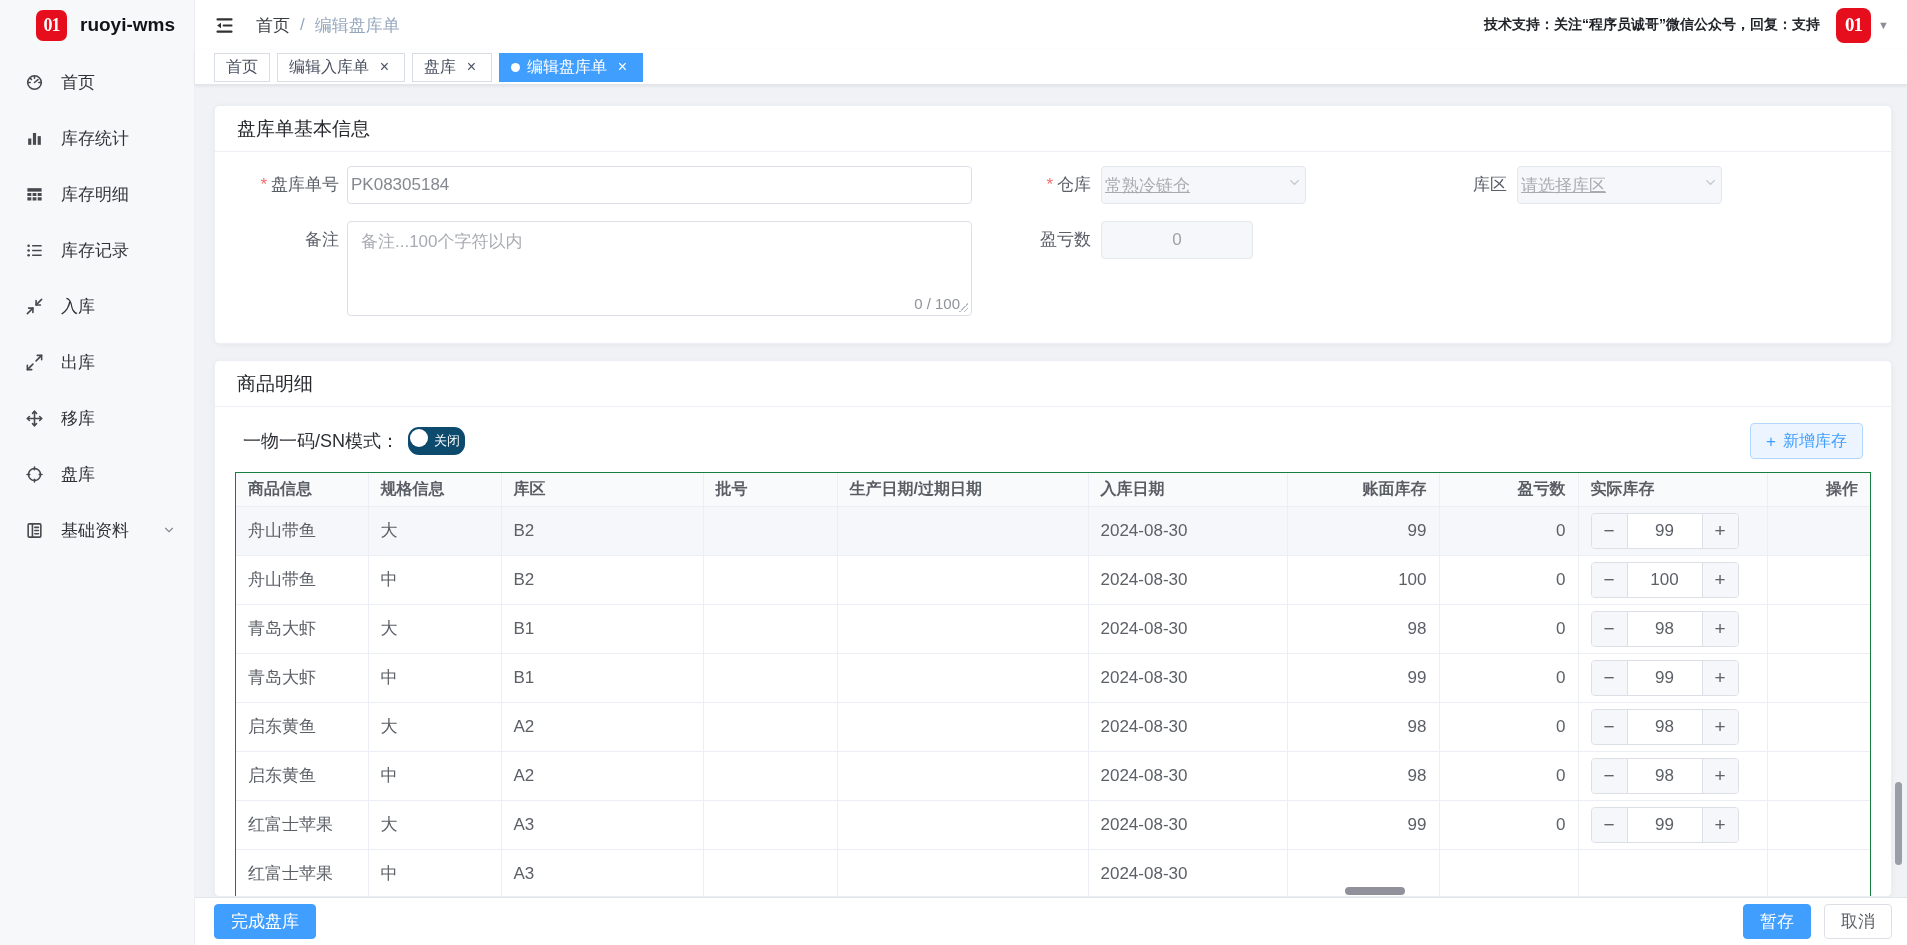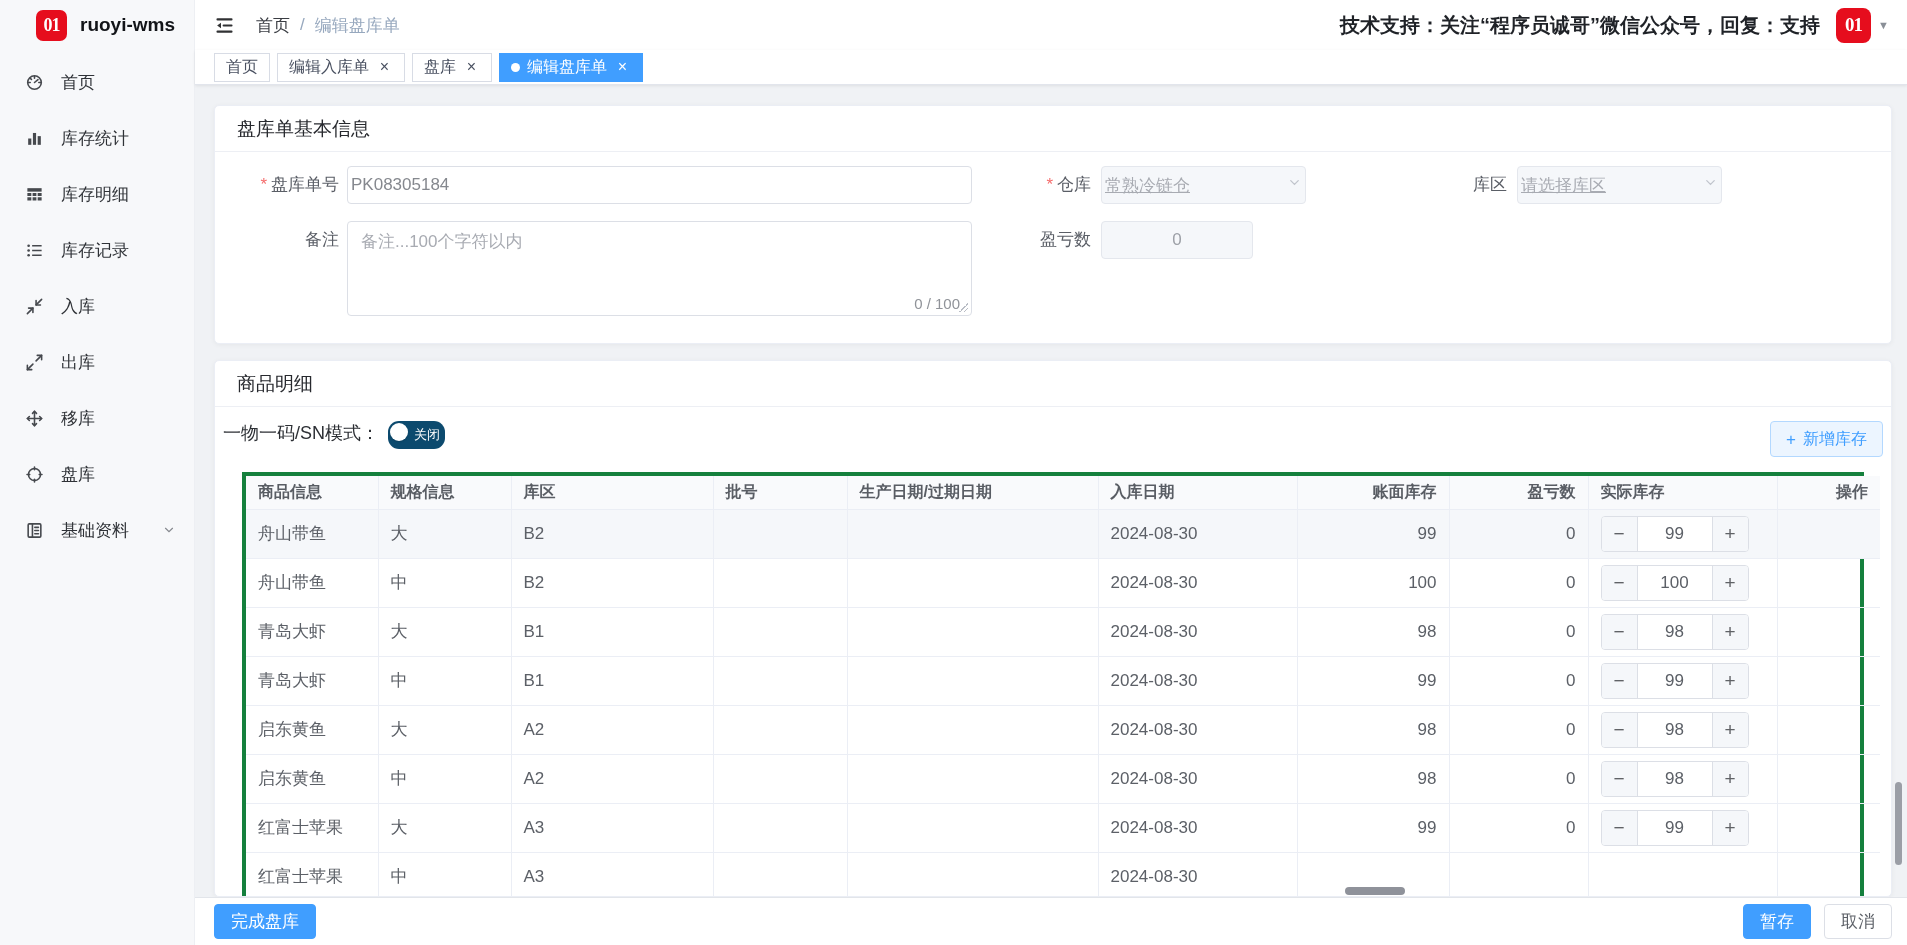--- a/index.html
+++ b/index.html
@@ -24,21 +24,21 @@
 
   .navbar { height:50px; background:#fff; display:flex; align-items:center; padding:0 18px 0 17px; }
   .hamburger { width:24px; height:24px; cursor:pointer; display:flex; align-items:center; justify-content:center; }
   .hamburger svg { width:21px; height:21px; stroke:#303133; stroke-width:2.4; stroke-linecap:round; }
   .hamburger svg .f { fill:#303133; stroke:none; }
   .breadcrumb { margin-left:20px; font-size:17px; display:flex; align-items:center; }
   .bc-home { color:#3a3d43; cursor:pointer; }
   .bc-sep { color:#97a8be; margin:0 10px; }
   .bc-current { color:#97a8be; }
   .nav-right { margin-left:auto; display:flex; align-items:center; }
-  .support-text { font-size:20px; font-weight:bold; color:#1f2227; }
+  .support-text { font-size:14px; font-weight:bold; color:#1f2227; }
   .avatar { width:35px; height:35px; border-radius:8px; background:#e60d1d; color:#fff; display:flex; align-items:center; justify-content:center; font-family:"Liberation Serif","DejaVu Serif",serif; font-weight:bold; font-size:19px; letter-spacing:-1px; margin-left:16px; cursor:pointer; }
   .caret-down { margin-left:7px; color:#8a8f97; font-size:11px; cursor:pointer; }
 
   .tags-bar { height:35px; background:#fff; border-bottom:1px solid #e2e5ec; box-shadow:0 1px 3px rgba(0,0,0,.08); display:flex; align-items:center; padding:0 19px; gap:7px; position:relative; z-index:3; }
   .tag { height:29px; padding:0 11px; display:inline-flex; align-items:center; gap:7px; background:#fff; border:1px solid #d8dce5; color:#495060; font-size:16px; cursor:pointer; white-space:nowrap; }
   .tag .dot { width:9px; height:9px; border-radius:50%; background:#fff; }
   .tag .tag-close { font-size:16px; line-height:1; color:inherit; border-radius:50%; width:17px; height:17px; display:flex; align-items:center; justify-content:center; }
   .tag.active { background:#409eff; border-color:#409eff; color:#fff; }
 
   .content { flex:1; padding:20px 15px 0 19px; overflow:hidden; position:relative; }
@@ -62,29 +62,29 @@
   .select { width:205px; background:#f5f7fa; border-color:#e4e7ed; color:#a8abb2; justify-content:space-between; cursor:not-allowed;text-decoration:underline; }
   .select .sel-chevron svg { width:15px; height:15px; stroke:#c0c4cc; fill:none; stroke-width:2; stroke-linecap:round; }
   .num-disabled { width:152px; background:#f5f7fa; border-color:#e4e7ed; color:#9da0a7; justify-content:center; cursor:not-allowed; }
   .textarea { width:625px; height:95px; border:1px solid #dcdfe6; border-radius:4px; background:#fff; position:relative; }
   .textarea .ph { display:block; padding:8px 13px; font-size:17px; color:#a8abb2; }
   .textarea .counter { position:absolute; right:11px; bottom:3px; font-size:15px; color:#909399; background:#fff; }
   .textarea::after { content:""; position:absolute; right:3px; bottom:3px; width:10px; height:10px;
     background:linear-gradient(135deg, transparent 0 55%, #b9bdc5 55% 62%, transparent 62% 76%, #b9bdc5 76% 83%, transparent 83%); }
 
   
-  .toolbar { display:flex; align-items:flex-start; margin:14px 8px 0; height:40px; }
+  .toolbar { display:flex; align-items:center; margin:14px 28px 0; height:40px; }
   .sn-label { font-size:18px; color:#2c2f34; }
   .switch { margin-left:9px; width:57px; height:28px; border-radius:11px; background:#0c4a6e; position:relative; display:inline-flex; align-items:center; cursor:not-allowed; }
   .switch .knob { position:absolute; left:2px; top:2px; width:18px; height:18px; border-radius:50%; background:#fff; box-shadow:0 1px 2px rgba(0,0,0,.12); }
   .switch .sw-text { margin-left:26px; font-size:13px; color:#fff; }
   .add-btn { margin-left:auto; height:36px; padding:0 15px; background:#ecf5ff; border:1px solid #b3d8ff; border-radius:4px; color:#409eff; font-size:16px; display:flex; align-items:center; gap:7px; cursor:pointer; }
   .add-btn .plus-icon { font-size:17px; line-height:1; }
 
-  .table-wrap { margin:11px 27px 0; border:4px solid #15803d; border-bottom:1px solid #ebeef5; }
+  .table-wrap { margin:11px 20px 0; border:1px solid #15803d; border-bottom:1px solid #ebeef5; }
   table { width:100%; border-collapse:collapse; table-layout:fixed; }
   th { height:33px; background:#f9fafc; border-right:1px solid #ebeef5; border-bottom:1px solid #ebeef5; font-size:16px; font-weight:bold; color:#595d64; text-align:left; padding:0 12px; white-space:nowrap; overflow:hidden; }
   td { height:49px; border-right:1px solid #ebeef5; border-bottom:1px solid #ebeef5; font-size:17px; color:#5c6067; padding:0 12px; white-space:nowrap; overflow:hidden; }
   th:last-child, td:last-child { border-right:none; }
   tr.hl td { background:#f5f7fa; }
   .al-r { text-align:right; }
 
   .stepper { display:inline-flex; width:148px; height:36px; border:1px solid #dcdfe6; border-radius:4px; background:#fff; overflow:hidden; vertical-align:middle; }
   .step-btn { width:36px; min-width:36px; background:#f5f7fa; color:#606266; display:flex; align-items:center; justify-content:center; font-size:19px; cursor:pointer; user-select:none; }
   .step-btn.minus { border-right:1px solid #dcdfe6; }

